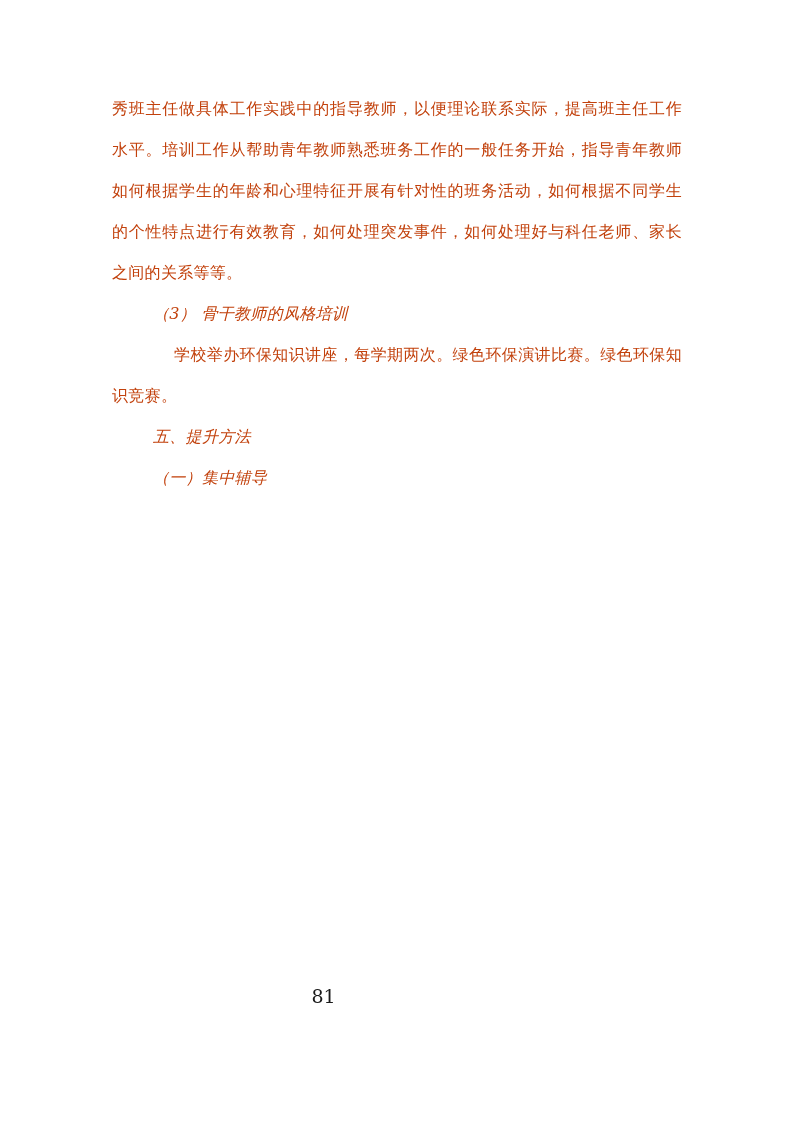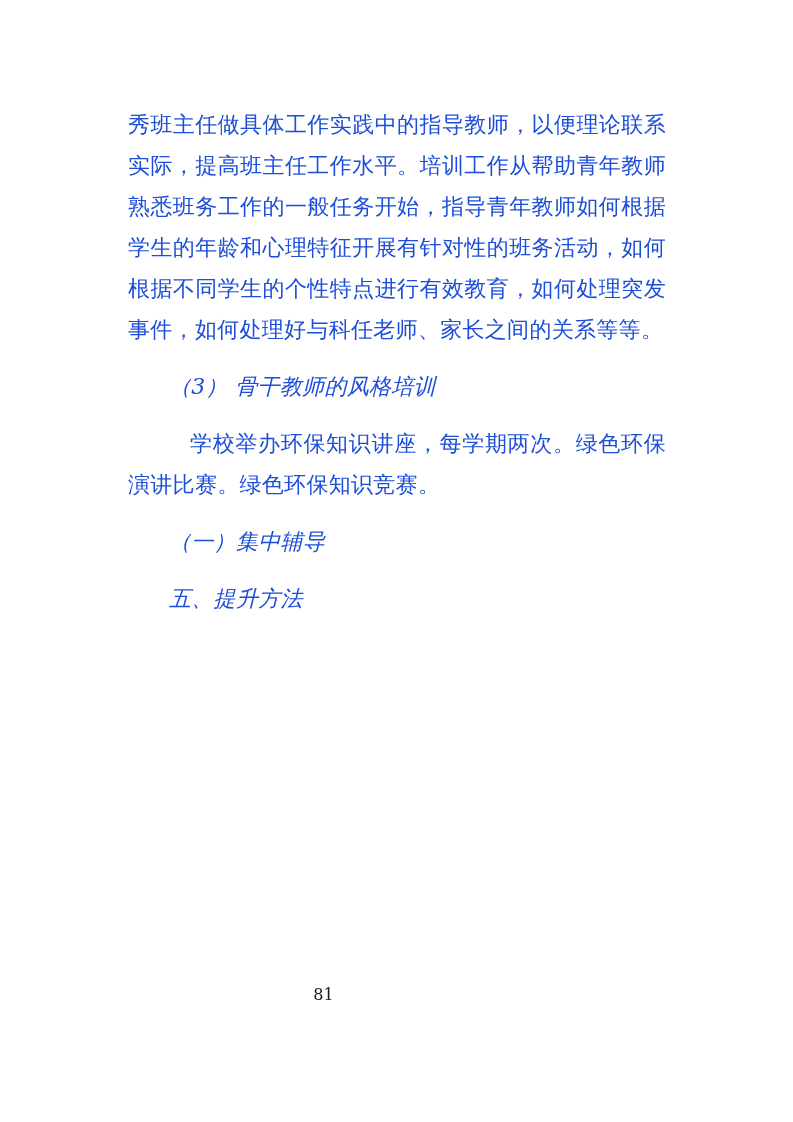--- a/index.html
+++ b/index.html
@@ -23,60 +23,60 @@
     height: 1122px;
     background: #ffffff;
   }
   .content {
     position: absolute;
     left: 112px;
     top: 88px;
     width: 570px;
   }
   p {
-    margin: 16px;
-    font-size: 22px;
+    margin: 0;
+    font-size: 16px;
     line-height: 41px;
     text-align: justify;
     text-justify: inter-ideograph;
     letter-spacing: 0.3px;
-    color: #1d4ed8;
+    color: #c2410c;
   }
   p.indent {
     text-indent: 41px;
     font-style: italic;
   }
   p.indent-wide {
     text-indent: 62px;
   }
   .page-number {
     position: absolute;
     left: 0;
     top: 985px;
     width: 647px;
     text-align: center;
-    font-size: 16px;
+    font-size: 19px;
     font-family: "DejaVu Serif", "Liberation Serif", serif;
     color: #1a1a1a;
   }
 </style>
 </head>
 <body>
 
 <div class="page">
   <div class="content">
 
     <p class="">秀班主任做具体工作实践中的指导教师，以便理论联系实际，提高班主任工作水平。培训工作从帮助青年教师熟悉班务工作的一般任务开始，指导青年教师如何根据学生的年龄和心理特征开展有针对性的班务活动，如何根据不同学生的个性特点进行有效教育，如何处理突发事件，如何处理好与科任老师、家长之间的关系等等。</p>
 
     <p class="indent">（3） 骨干教师的风格培训</p>
 
 
 
     <p class="indent-wide">学校举办环保知识讲座，每学期两次。绿色环保演讲比赛。绿色环保知识竞赛。</p>
 
+    <p class="indent">五、提升方法</p>
+
     <p class="indent">（一）集中辅导</p>
-
-    <p class="indent">五、提升方法</p>
 
   </div>
 
   <div class="page-number">81</div>
 </div>
 
 </body></html>

